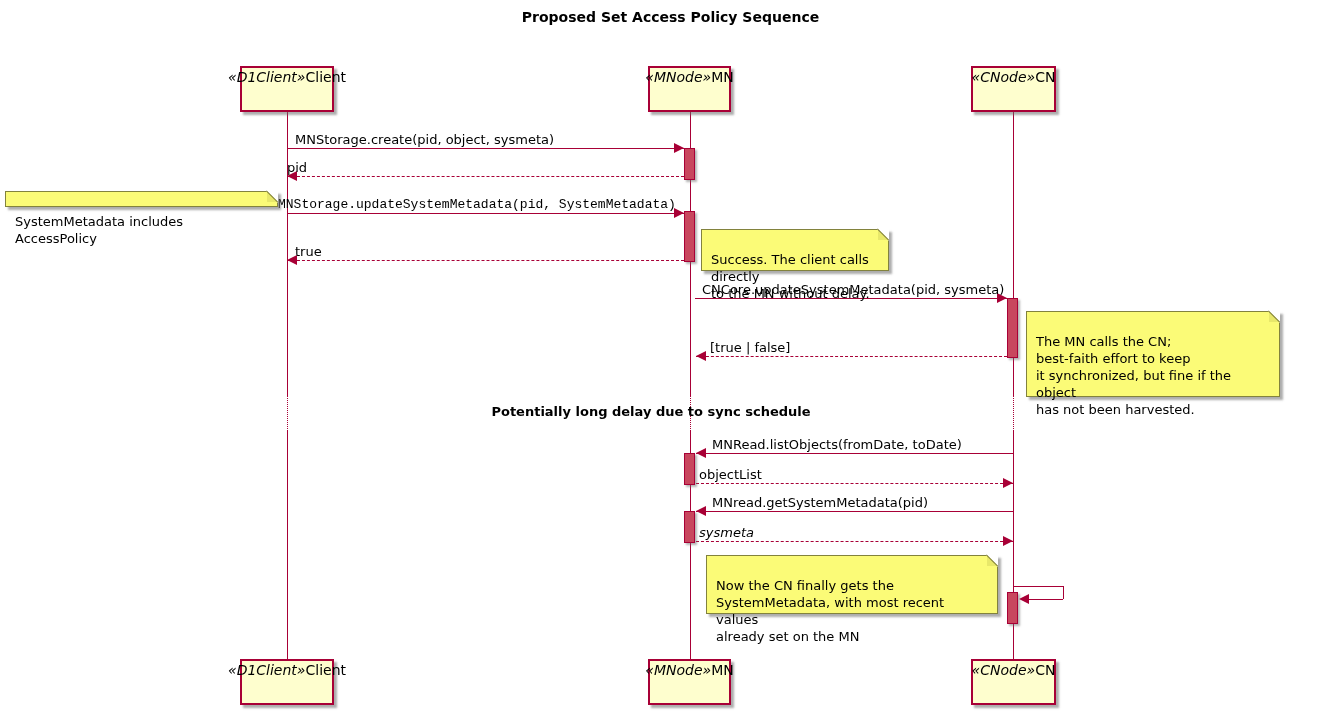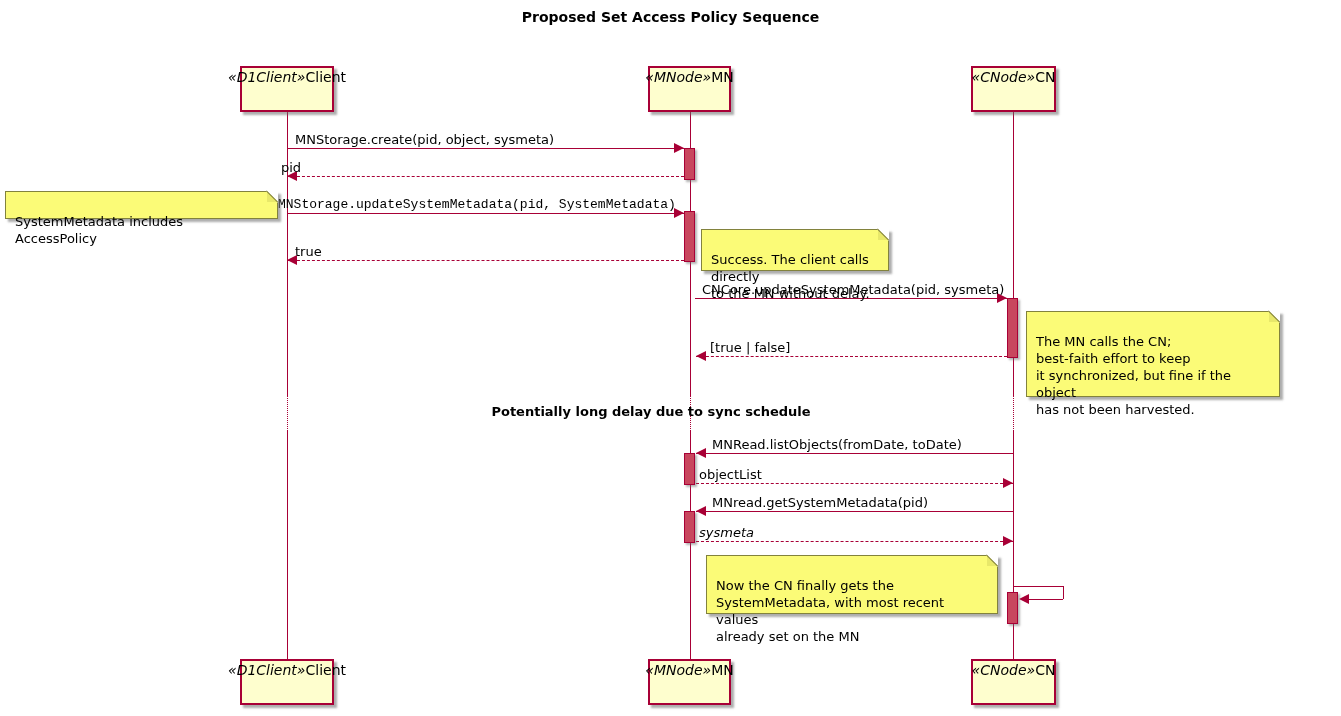--- a/index.html
+++ b/index.html
@@ -118,25 +118,25 @@
   <div class="abs activation" style="left:684px;top:211px;height:51px;"></div>
   <div class="abs activation" style="left:1007px;top:298px;height:60px;"></div>
   <div class="abs activation" style="left:684px;top:453px;height:32px;"></div>
   <div class="abs activation" style="left:684px;top:511px;height:32px;"></div>
   <div class="abs activation" style="left:1007px;top:592px;height:32px;"></div>
 
   <div class="abs mlabel" style="left:295px;top:132px;">MNStorage.create(pid, object, sysmeta)</div>
   <div class="abs mline" style="left:287px;top:148px;width:397px;"></div>
   <div class="abs arrow-r" style="left:674px;top:143px;"></div>
 
-  <div class="abs mlabel" style="left:281px;top:160px;">pid</div>
+  <div class="abs mlabel" style="left:287px;top:160px;">pid</div>
   <div class="abs mline dashed" style="left:287px;top:176px;width:397px;"></div>
   <div class="abs arrow-l" style="left:287px;top:171px;"></div>
 
-  <div class="abs note" style="left:5px;top:191px;width:273px;height:28px;">
+  <div class="abs note" style="left:5px;top:191px;width:273px;height:16px;">
     <span>SystemMetadata includes AccessPolicy</span>
     <i class="fold-cut"></i>
     <i class="fold-flap"></i>
     <i class="fold-line"></i>
   </div>
 
   <div class="abs mlabel" style="left:278px;top:197px;font-family:Liberation Mono, monospace;">MNStorage.updateSystemMetadata(pid, SystemMetadata)</div>
   <div class="abs mline" style="left:287px;top:213px;width:397px;"></div>
   <div class="abs arrow-r" style="left:674px;top:208px;"></div>
 

